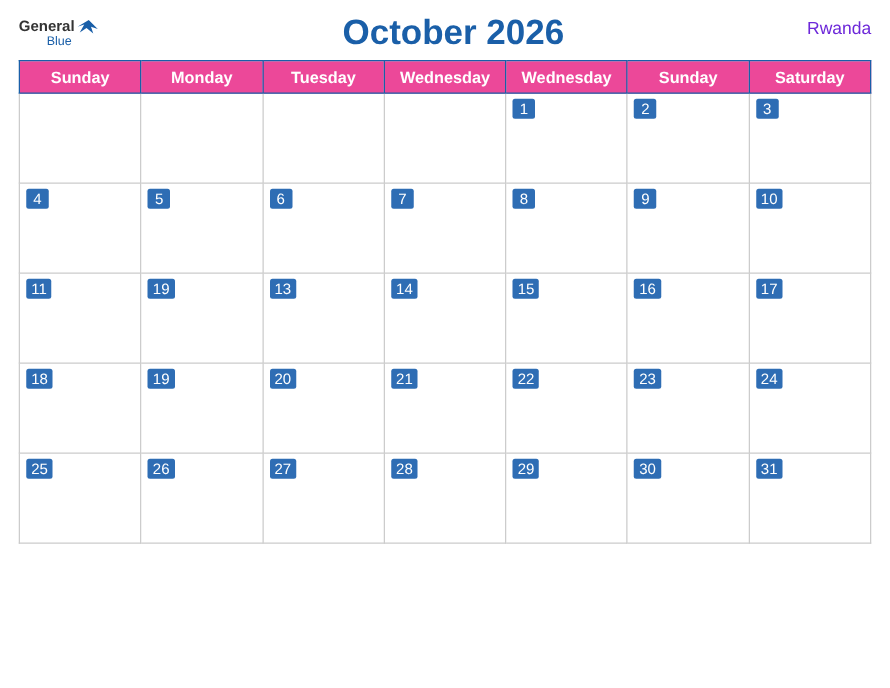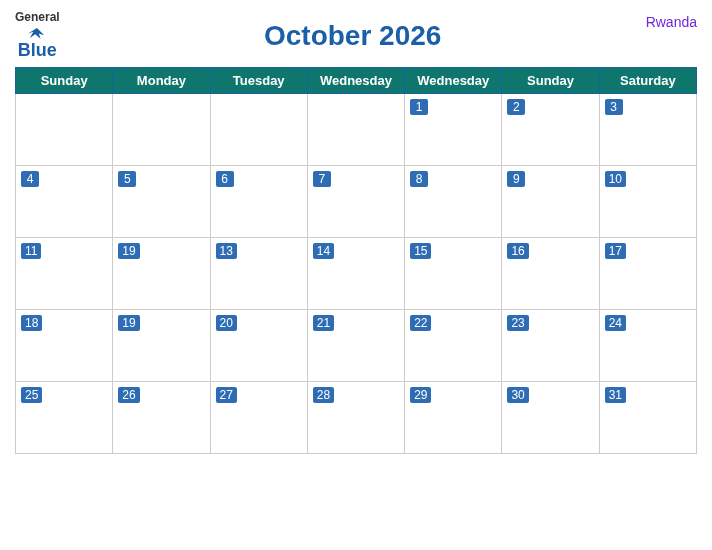--- a/index.html
+++ b/index.html
@@ -24,34 +24,33 @@
     }
     .logo {
       display: flex;
       flex-direction: column;
       align-items: center;
     }
     .logo-top {
       display: flex;
       align-items: center;
       gap: 2px;
-      flex-direction: column;
     }
     .logo-text-general {
       font-size: 12px;
       font-weight: bold;
       color: #333;
     }
     .logo-bird {
       width: 18px;
       height: 14px;
     }
     .logo-text-blue {
-      font-size: 18px;
-      font-weight: bold;
+      font-size: 10px;
+      font-weight: normal;
       color: #1a5fa8;
     }
     .calendar-title {
       text-align: center;
       flex: 1;
     }
     .calendar-title h1 {
       font-size: 28px;
       color: #1a5fa8;
       font-weight: bold;
@@ -60,21 +59,21 @@
       font-size: 14px;
       color: #6d28d9;
       align-self: flex-start;
       padding-top: 4px;
     }
     .calendar {
       width: 100%;
       border-collapse: collapse;
     }
     .calendar th {
-      background-color: #0f766e;
+      background-color: #ec4899;
       color: #fff;
       text-align: center;
       padding: 5px 2px;
       font-size: 13px;
       font-weight: bold;
       border: 1px solid #1a5fa8;
     }
     .calendar td {
       border: 1px solid #ccc;
       vertical-align: top;

